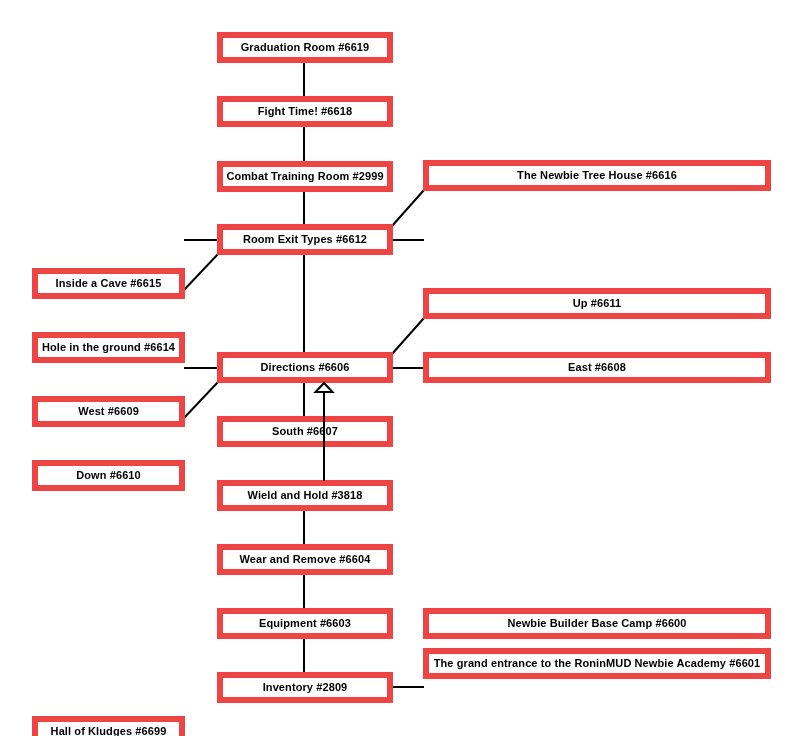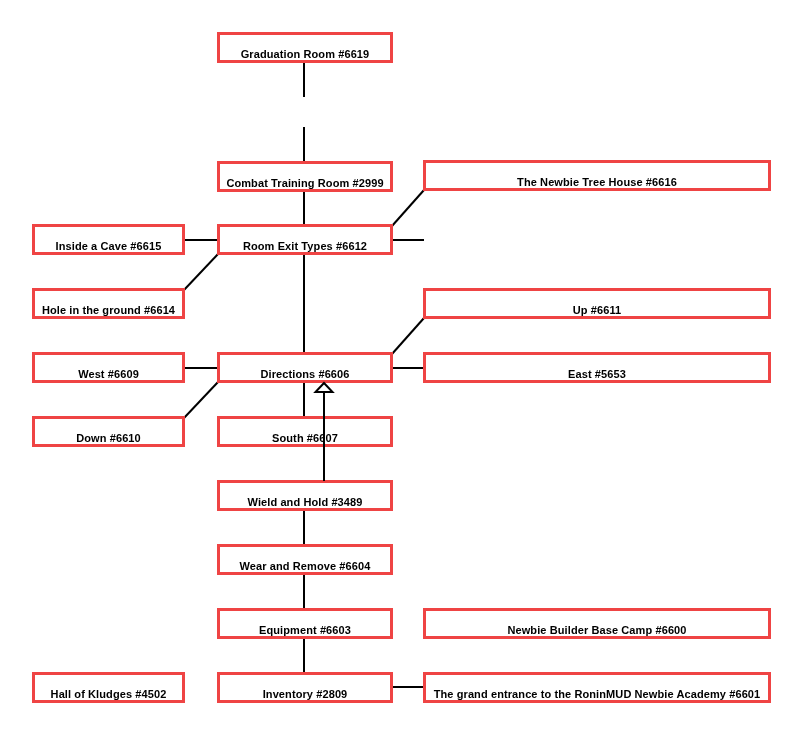--- a/index.html
+++ b/index.html
@@ -22,38 +22,38 @@
     width: 803px;
     height: 736px;
     pointer-events: none;
   }
   #edges-under { z-index: 0; }
   #edges-over  { z-index: 2; }
   .node {
     position: absolute;
     box-sizing: border-box;
     background: #ffffff;
-    border: 3px solid #ef4444;
+    border: 6px solid #ef4444;
     display: flex;
-    align-items: flex-end;
+    align-items: center;
     justify-content: center;
     z-index: 1;
     color: #000000;
   }
   .node span {
     font-size: 11px;
     font-weight: 600;
     line-height: 1;
     white-space: nowrap;
     letter-spacing: 0.1px;
   }
   
   .col-c { left: 217px; width: 176px; height: 31px; }
   
-  .col-l { left: 32px; width: 153px; height: 31px; }
+  .col-l { left: 32px; width: 153px; height: 31px; margin-top: 44px; }
   
   .col-r { left: 423px; width: 348px; height: 31px; }
 </style>
 </head>
 <body>
 
 <div id="canvas">
 
   <svg id="edges-under" class="edge-layer" viewBox="0 0 803 736" xmlns="http://www.w3.org/2000/svg">
     <g stroke="#000000" stroke-width="2" fill="none">
@@ -75,34 +75,37 @@
       <line x1="392" y1="226" x2="424" y2="190"></line>
       <line x1="184" y1="290" x2="218" y2="254"></line>
       <line x1="392" y1="354" x2="424" y2="318"></line>
       <line x1="184" y1="418" x2="218" y2="382"></line>
     </g>
   </svg>
 
   <div class="node col-c" style="top:32px">
       <span>Graduation Room #6619</span>
     </div>
+  <div class="node col-c" style="top:96px">
+      <span>Fight Time! #6618</span>
+    </div>
   <div class="node col-c" style="top:161px">
       <span>Combat Training Room #2999</span>
     </div>
   <div class="node col-c" style="top:224px">
       <span>Room Exit Types #6612</span>
     </div>
   <div class="node col-c" style="top:352px">
       <span>Directions #6606</span>
     </div>
   <div class="node col-c" style="top:416px">
       <span>South #6607</span>
     </div>
   <div class="node col-c" style="top:480px">
-      <span>Wield and Hold #3489</span>
+      <span>Wield and Hold #3818</span>
     </div>
   <div class="node col-c" style="top:544px">
       <span>Wear and Remove #6604</span>
     </div>
   <div class="node col-c" style="top:608px">
       <span>Equipment #6603</span>
     </div>
   <div class="node col-c" style="top:672px">
       <span>Inventory #2809</span>
     </div>
@@ -113,36 +116,36 @@
   <div class="node col-l" style="top:288px">
       <span>Hole in the ground #6614</span>
     </div>
   <div class="node col-l" style="top:352px">
       <span>West #6609</span>
     </div>
   <div class="node col-l" style="top:416px">
       <span>Down #6610</span>
     </div>
   <div class="node col-l" style="top:672px">
-      <span>Hall of Kludges #4502</span>
+      <span>Hall of Kludges #6699</span>
     </div>
 
   <div class="node col-r" style="top:160px">
       <span>The Newbie Tree House #6616</span>
     </div>
   <div class="node col-r" style="top:288px">
       <span>Up #6611</span>
     </div>
   <div class="node col-r" style="top:352px">
-      <span>East #5653</span>
+      <span>East #6608</span>
     </div>
   <div class="node col-r" style="top:608px">
       <span>Newbie Builder Base Camp #6600</span>
     </div>
-  <div class="node col-r" style="top:672px">
+  <div class="node col-r" style="top:648px">
       <span>The grand entrance to the RoninMUD Newbie Academy #6601</span>
     </div>
 
   <svg id="edges-over" class="edge-layer" viewBox="0 0 803 736" xmlns="http://www.w3.org/2000/svg">
     <line x1="324" y1="392" x2="324" y2="481" stroke="#000000" stroke-width="2"></line>
     <polygon points="324,383 315.5,392 332.5,392" fill="#ffffff" stroke="#000000" stroke-width="2" stroke-linejoin="miter"></polygon>
   </svg>
 
 </div>
 

